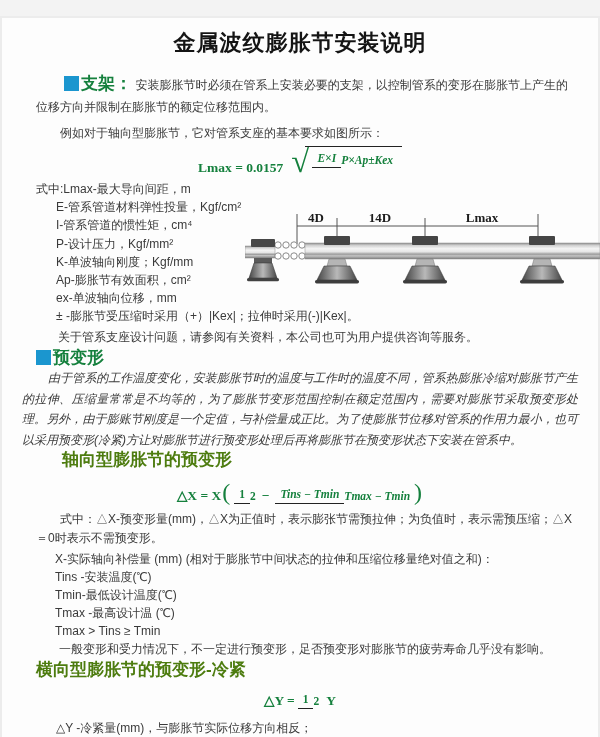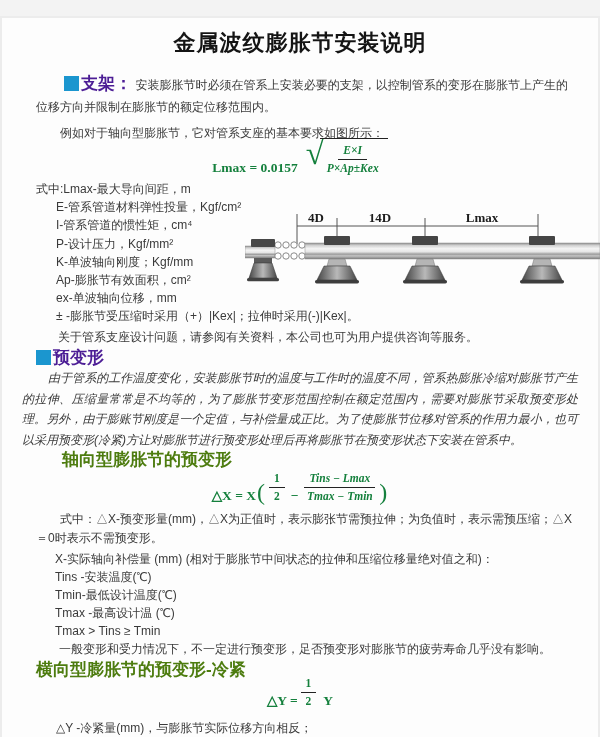--- a/index.html
+++ b/index.html
@@ -6,42 +6,42 @@
   .page{
     position:relative;width:600px;height:737px;margin:16px auto;background:#fdfdfd;
     font-family:"Liberation Sans",sans-serif;color:#3a3a3a;overflow:hidden;
     box-shadow:inset 0 0 0 2px #ececec;
   }
   .abs{position:absolute;}
   .title{
     top:12px;left:0;width:100%;text-align:center;
     font-size:22px;font-weight:bold;color:#141414;letter-spacing:1px;
   }
-  .blue{color:#4c1d95;}
+  .blue{color:#15803d;}
   .cyan{color:#4d7c0f;}
   .sec-head-inline{font-size:17px;font-weight:bold;white-space:nowrap;}
   .bullet{
     display:inline-block;width:15px;height:15px;background:#1b96cf;
     margin-right:2px;vertical-align:-2px;
   }
   .body-text{font-size:12px;line-height:22px;text-align:justify;color:#3a3a3a;}
   .para-support{top:57px;left:36px;width:532px;text-indent:28px;}
   .para-example{top:106px;left:36px;width:532px;text-indent:24px;text-align:left;}
   .formula{
     left:0;width:100%;display:flex;justify-content:center;align-items:flex-end;
     font-family:"Liberation Serif",serif;font-weight:bold;font-size:13.5px;color:#15803d;
   }
   .formula-lmax{top:124px;height:36px;}
   .formula-dx{top:456px;height:32px;}
   .formula-dy{top:663px;height:30px;}
   .sqrt{display:inline-flex;align-items:flex-start;margin-left:8px;}
   .sqrt-sign{font-size:33px;line-height:30px;font-weight:400;}
   .sqrt-body{border-top:1.6px solid #222;margin-left:-4px;padding:3px 6px 0 4px;}
   .frac{
-    display:inline-flex;flex-direction:column;align-items:center;text-align:center;
+    display:inline-flex;align-items:center;text-align:center;
     font-size:11.5px;line-height:1.3;margin:0 3px;
   }
   .frac .num{border-bottom:1px solid #222;padding:0 5px 1px;}
   .frac .den{padding-top:1px;}
   .frac.ital{font-style:italic;}
   .bigp{font-size:24px;font-weight:400;line-height:1;margin:0 1px;}
   .f-op{margin:0 3px;}
   .f-rhs{margin-left:4px;}
   .defs{top:164px;left:36px;width:544px;font-size:12px;line-height:18.2px;text-align:left;}
   .defs .indent{padding-left:20px;}
@@ -175,21 +175,21 @@
 
   <div class="abs formula formula-dx">
     <span>△X = X</span>
     <span class="bigp">(</span>
     <span class="frac">
       <span class="num">1</span>
       <span class="den">2</span>
     </span>
     <span class="f-op">−</span>
     <span class="frac ital">
-      <span class="num">Tins − Lmax</span>
+      <span class="num">Tins − Tmin</span>
       <span class="den">Tmax − Tmin</span>
     </span>
     <span class="bigp">)</span>
   </div>
 
   <div class="abs body-text para-dx">式中：△X-预变形量(mm)，△X为正值时，表示膨张节需预拉伸；为负值时，表示需预压缩；△X＝0时表示不需预变形。</div>
 
   <div class="abs axial-lines">
     <div>X-实际轴向补偿量 (mm) (相对于膨胀节中间状态的拉伸和压缩位移量绝对值之和)：</div>
     <div>Tins -安装温度(℃)</div>

